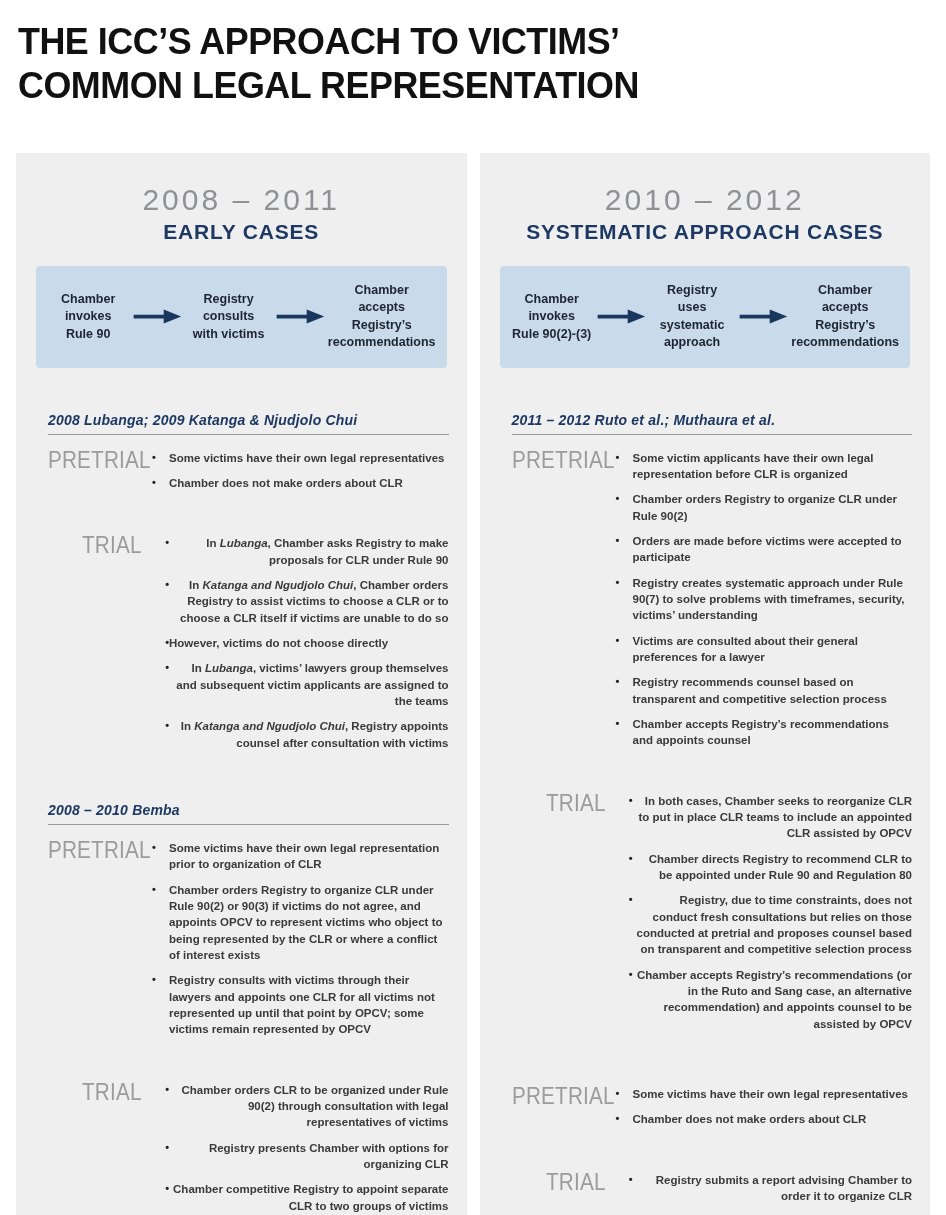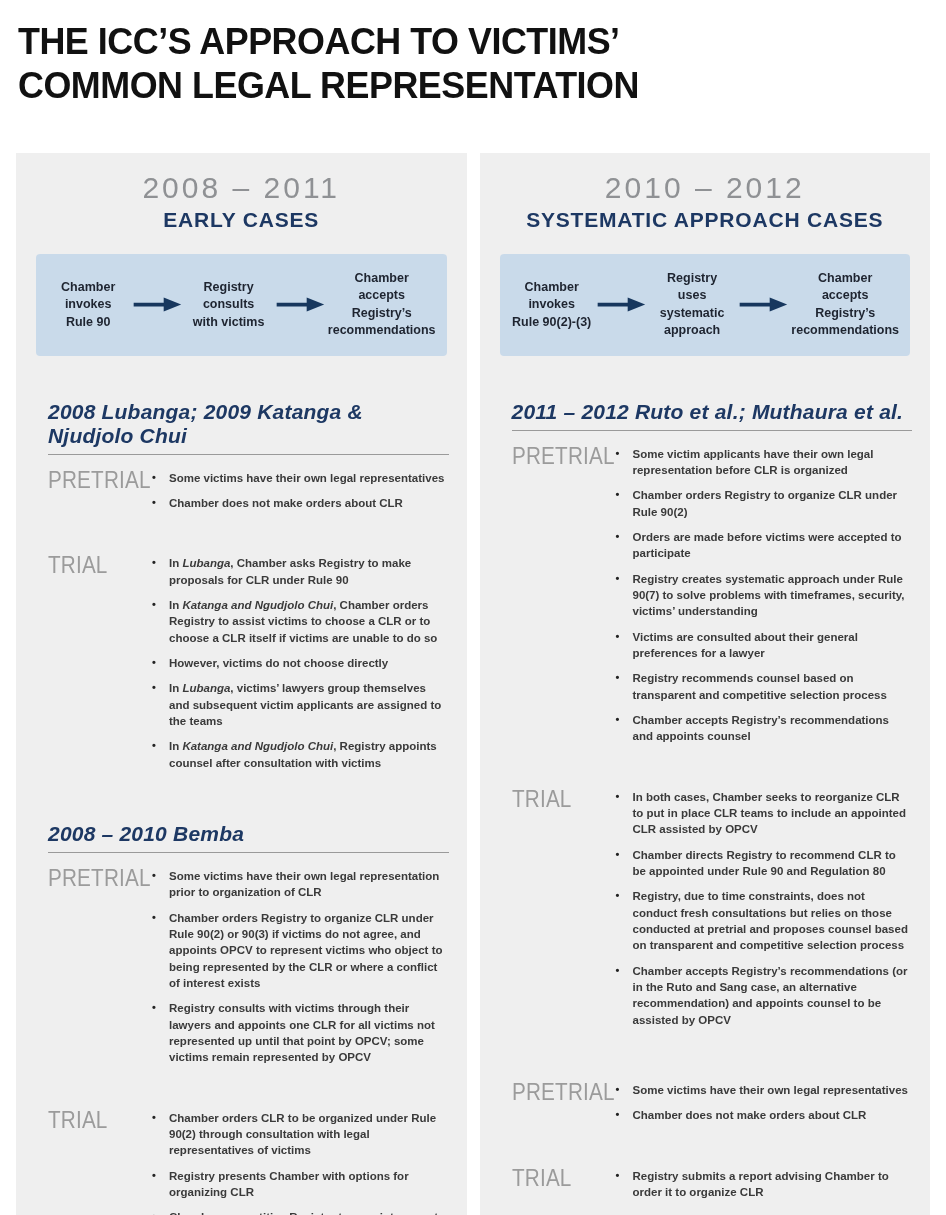--- a/index.html
+++ b/index.html
@@ -25,21 +25,21 @@
     margin-top: 44px;
     align-items: stretch;
   }
   .panel {
     flex: 1;
     background: #efefef;
     padding-bottom: 52px;
   }
 
   .period {
-    margin-top: 18px;
+    margin-top: 30px;
     text-align: center;
     font-size: 30px;
     letter-spacing: 3px;
     color: #8f9194;
   }
   .col-heading {
     margin-top: 3px;
     text-align: center;
     font-size: 21px;
     font-weight: bold;
@@ -69,28 +69,28 @@
   .flow-step.s2 { flex: 1.3; }
   .flow-arrow { flex-shrink: 0; margin: 0 2px; }
 
   .sections { margin: 0 18px 0 32px; }
   .case-section { margin-top: 42px; }
   .case-section:first-child { margin-top: 44px; }
   .case-title {
     color: #1d3863;
     font-style: italic;
     font-weight: bold;
-    font-size: 21px;
+    font-size: 14px;
     letter-spacing: 0.2px;
     padding-bottom: 6px;
     border-bottom: 1.5px solid #9a9a9a;
     margin-bottom: 12px;
   }
   .phase { display: flex; margin-top: 8px; }
-  .phase + .phase { margin-top: 32px; }
+  .phase + .phase { margin-top: 32px; text-align: right; }
   .phase-label {
     width: 104px;
     flex-shrink: 0;
     font-size: 23px;
     color: #9b9b9b;
     letter-spacing: 0.2px;
     line-height: 1;
     padding-top: 2px;
     transform: scaleX(0.9);
     transform-origin: left top;

